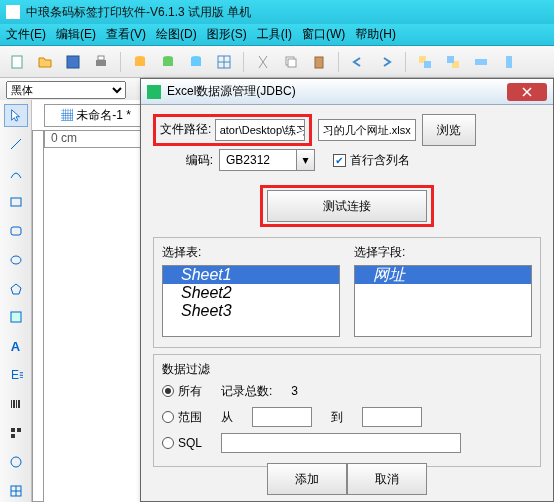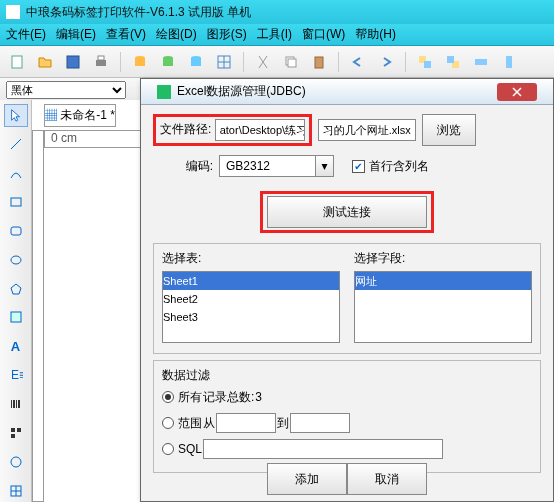--- a/index.html
+++ b/index.html
@@ -14,49 +14,49 @@
 .tb-btn { width: 22px; height: 22px; border: 1px solid transparent; border-radius: 3px; display: flex; align-items: center; justify-content: center; }
 .tb-btn svg { width: 16px; height: 16px; }
 .tb-sep { width: 1px; height: 20px; background: #ccc; margin: 0 2px; }
 .fontbar { height: 24px; background: linear-gradient(#f9f9f9, #e9e9e9); border-bottom: 1px solid #c0c0c0; display: flex; align-items: center; padding: 0 6px; gap: 6px; }
 .fontbar select { height: 18px; font-size: 11px; }
 .workarea { position: absolute; left: 0; top: 100px; right: 0; bottom: 0; display: flex; }
 .left-tools { width: 32px; background: linear-gradient(90deg,#f9f9f9,#e9e9e9); border-right: 1px solid #c0c0c0; display: flex; flex-direction: column; align-items: center; padding-top: 4px; gap: 6px; }
 .lt-btn { width: 24px; height: 24px; border: 1px solid transparent; display: flex; align-items: center; justify-content: center; }
 .lt-btn.sel { border: 1px solid #7aa7d8; background: #d6e6f7; }
 .canvas-wrap { flex: 1; background: #fff; position: relative; }
-.doc-tab { position: absolute; left: 12px; top: 4px; background: #fff; border: 1px solid #999; padding: 2px 0; font-size: 11px; }
+.doc-tab { position: absolute; left: 12px; top: 4px; background: #fff; border: 1px solid #999; padding: 2px 16px; font-size: 11px; }
 .ruler-h { position: absolute; left: 12px; top: 30px; height: 18px; right: 0; background: #fff; border: 1px solid #999; font-size: 9px; padding-left: 6px; color: #555; }
 .ruler-v { position: absolute; left: 0; top: 30px; width: 12px; bottom: 0; background: #fff; border: 1px solid #999; }
 
 
 .dialog { position: absolute; left: 140px; top: 78px; width: 414px; height: 424px; background: #f2f2f2; border: 1px solid #666; box-shadow: 2px 2px 6px rgba(0,0,0,0.3); }
-.dlg-title { height: 26px; background: linear-gradient(#fff,#d8e6f2); border-bottom: 1px solid #9ab; display: flex; align-items: center; padding: 0 16px; }
+.dlg-title { height: 26px; background: linear-gradient(#fff,#d8e6f2); border-bottom: 1px solid #9ab; display: flex; align-items: center; padding: 0 6px; }
 .dlg-title .ic { width: 14px; height: 14px; background: #2b6; margin-right: 6px; }
 .dlg-close { margin-left: auto; width: 40px; height: 18px; background: #c84444; border-radius: 3px; color: #fff; display: flex; align-items: center; justify-content: center; font-size: 11px; }
 .dlg-body { padding: 10px 12px; }
 .row { display: flex; align-items: center; height: 30px; gap: 6px; }
 .hl-red { border: 3px solid #e22; padding: 2px 4px; }
 .input { height: 22px; border: 1px solid #888; background: #fff; padding: 0 4px; display: flex; align-items: center; white-space: nowrap; overflow: hidden; font-size: 11px; }
 .btn { height: 32px; border: 1px solid #888; background: linear-gradient(#fefefe,#e2e2e2); padding: 0 14px; display: flex; align-items: center; justify-content: center; cursor: default; }
 .combo { height: 22px; border: 1px solid #888; background: #fff; display: flex; }
 .combo .val { flex: 1; padding: 0 6px; display: flex; align-items: center; }
 .combo .ar { width: 18px; border-left: 1px solid #888; background: linear-gradient(#fefefe,#e2e2e2); display: flex; align-items: center; justify-content: center; }
 .chk { display: flex; align-items: center; gap: 4px; }
 .chk .box { width: 13px; height: 13px; border: 1px solid #555; background: #fff; display: flex; align-items: center; justify-content: center; color: #06c; font-size: 10px; }
 .test-row { margin: 10px 0; display: flex; justify-content: center; }
 .test-btn { width: 160px; }
 .group { border: 1px solid #bbb; margin-top: 6px; padding: 6px 8px 10px; background: #f2f2f2; }
 .two-col { display: flex; gap: 14px; }
 .col { flex: 1; }
 .col .lbl { margin-bottom: 4px; display: block; }
 .listbox { height: 72px; border: 1px solid #888; background: #fff; overflow: hidden; }
-.listbox .item { height: 18px; padding: 0 0; display: flex; align-items: center; font-size: 11px; }
+.listbox .item { height: 18px; padding: 0 18px; display: flex; align-items: center; font-size: 16px; font-style: italic; }
 .listbox .item.sel { background: #3a76d6; color: #fff; }
-.filter .row { height: 26px; gap: 1px; align-items: center; }
+.filter .row { height: 26px; gap: 19px; align-items: center; }
 .radio { display: flex; align-items: center; gap: 4px; }
 .radio .dot { width: 12px; height: 12px; border: 1px solid #555; border-radius: 50%; background: #fff; display: flex; align-items: center; justify-content: center; }
 .radio .dot.on::after { content: ""; width: 6px; height: 6px; background: #333; border-radius: 50%; }
 .small-input { width: 60px; height: 20px; border: 1px solid #888; background: #fff; }
 .dlg-footer { position: absolute; left: 0; bottom: 6px; right: 0; display: flex; justify-content: center; }
 </style>
 </head>
 <body>
 
 <div class="titlebar">
@@ -280,23 +280,23 @@
   <div class="dlg-body">
     <div class="row">
       <span class="hl-red">
         <span>文件路径:</span>
         <span class="input" style="width:90px;display:inline-flex;vertical-align:middle">ator\Desktop\练习的几个网址.xlsx</span>
       </span>
       <span class="input" style="width:98px">习的几个网址.xlsx</span>
       <div class="btn">浏览</div>
     </div>
 
-    <div class="row" style="margin-top:6px">
+    <div class="row" style="">
       <span style="width:60px;text-align:right">编码:</span>
-      <div class="combo" style="width:115px">
+      <div class="combo" style="width:96px">
         <div class="val">GB2312</div>
         <div class="ar">▾</div>
       </div>
       <div class="chk" style="margin-left:12px">
         <div class="box">✔</div>
         <span>首行含列名</span>
       </div>
     </div>
 
     <div class="test-row">

